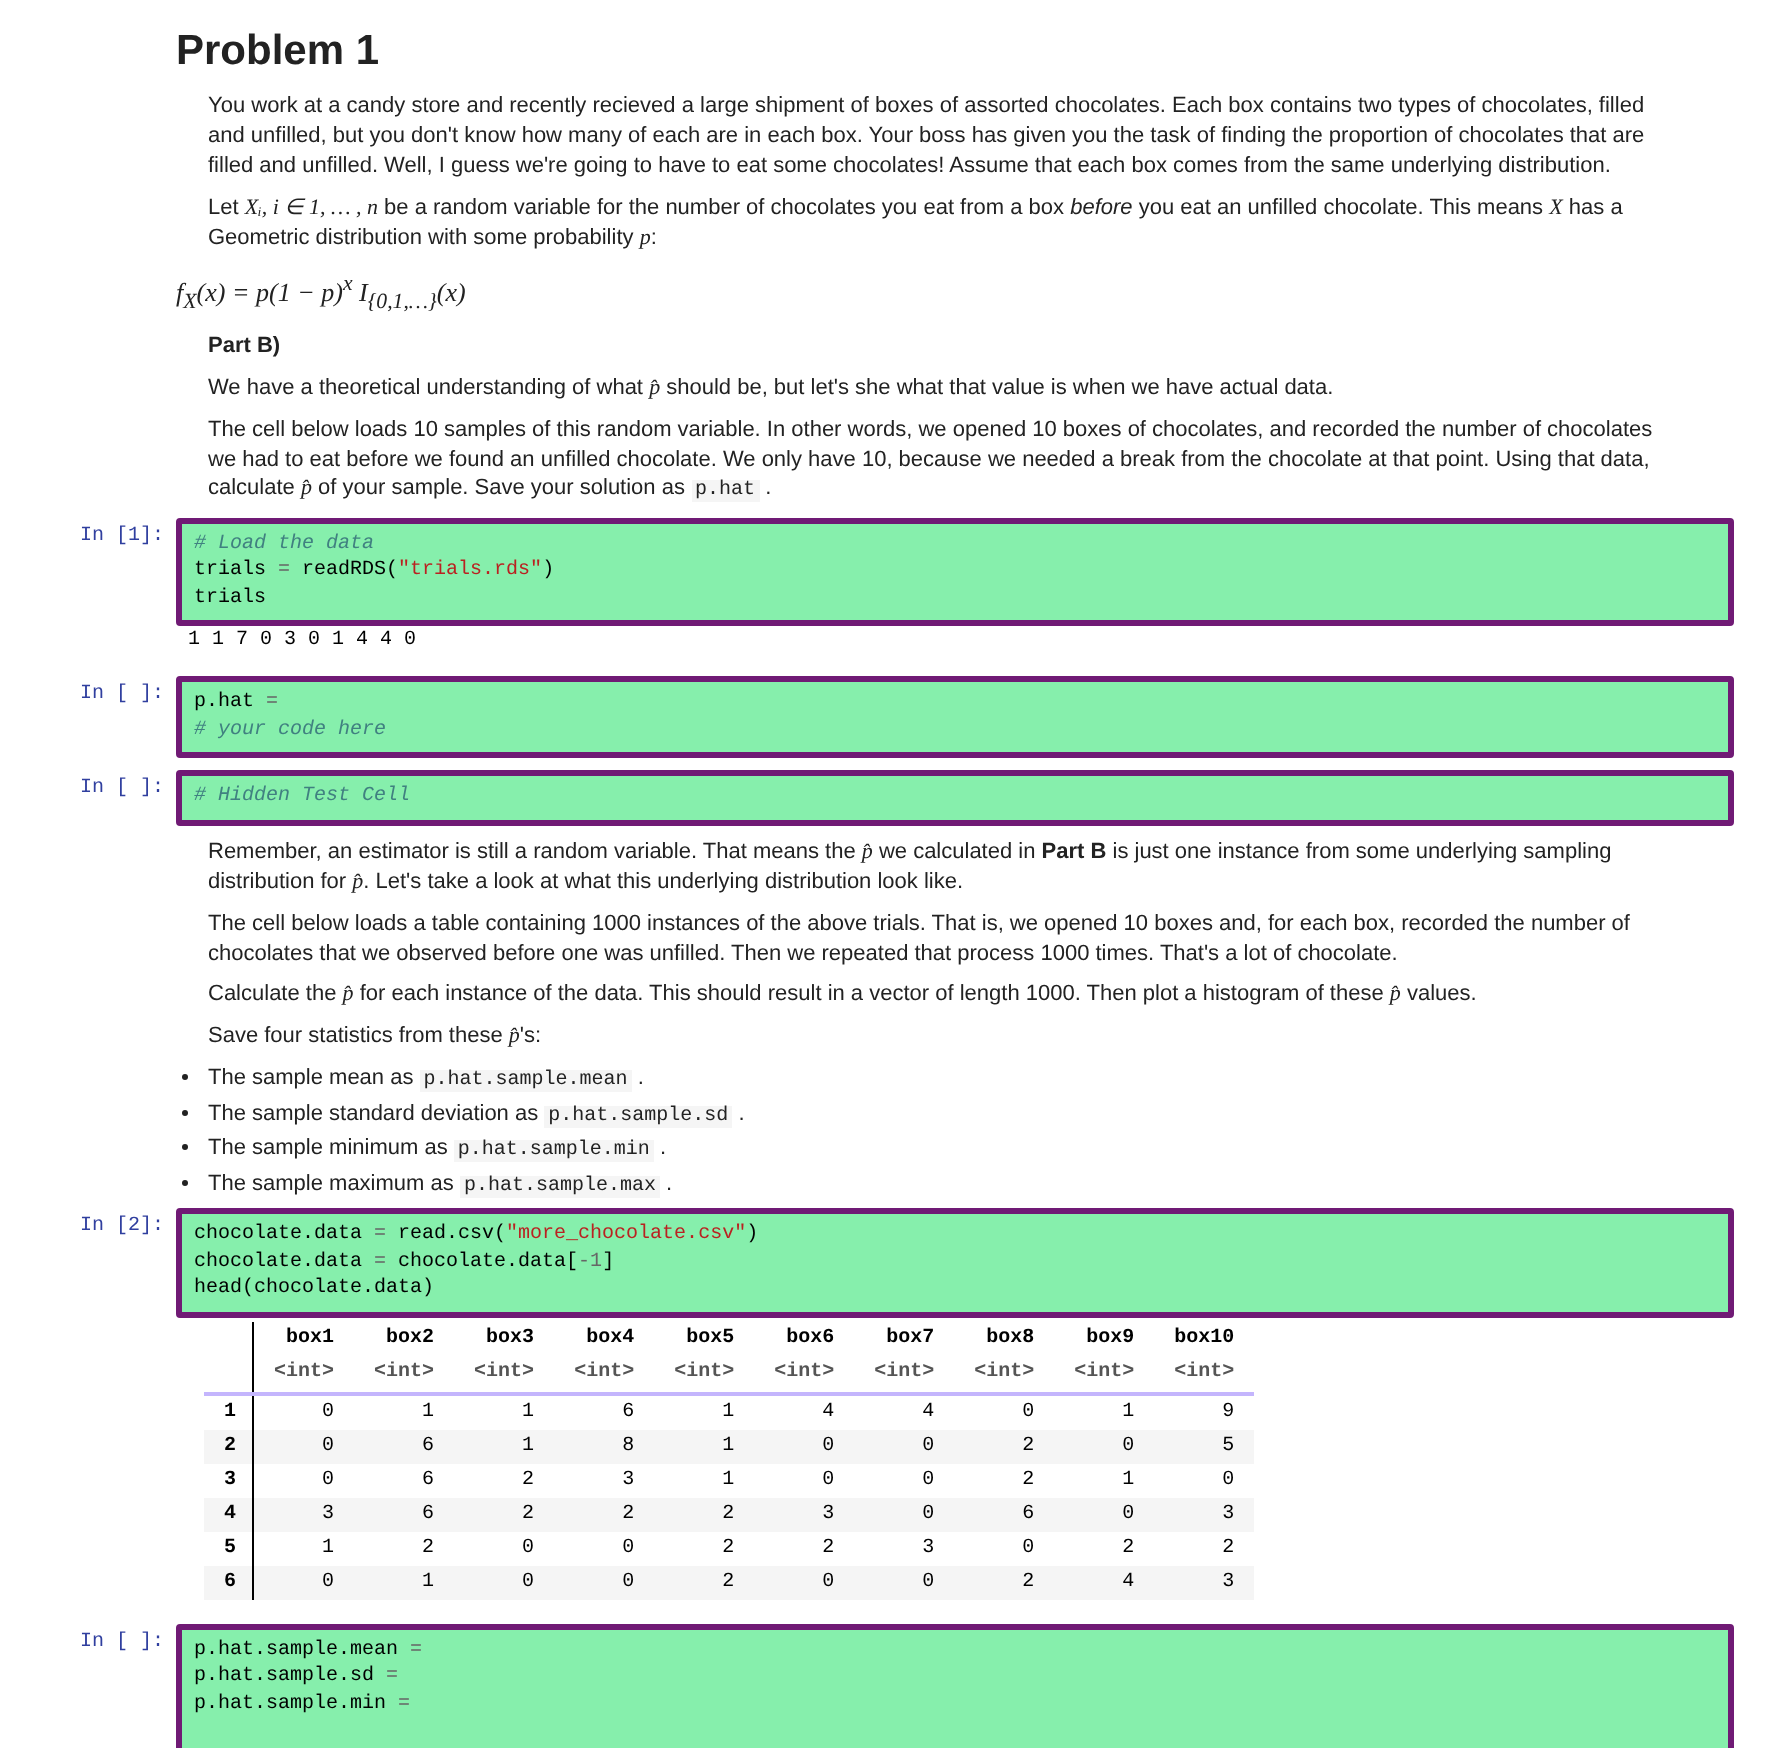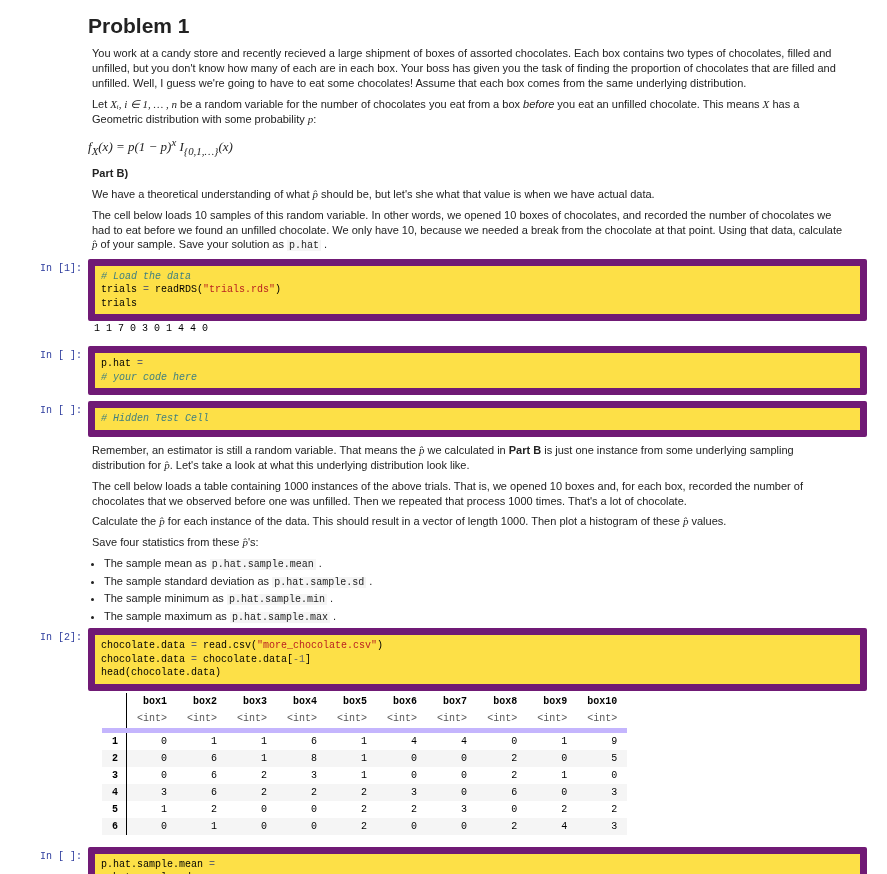--- a/index.html
+++ b/index.html
@@ -31,34 +31,34 @@
     flex: 1;
     min-width: 0;
   }
   .text-content {
     padding-left: 68px;
     padding-right: 20px;
     line-height: 1.35;
     color: #222;
   }
   .text-content p {
-    margin: 6px 4px;
+    margin: 6px 16px;
   }
   .text-content h2 {
     font-size: 21px;
     font-weight: bold;
     margin: 4px 0 6px 0;
   }
   .text-content strong {
     font-weight: bold;
     text-align: center;
   }
   .code-box {
-    border: 7px solid #701a75;
-    background: #fde047;
+    border: 3px solid #701a75;
+    background: #86efac;
     border-radius: 2px;
     padding: 4px 6px;
     font-family: Menlo, Monaco, "Courier New", monospace;
     font-size: 10px;
     line-height: 1.35;
     white-space: pre;
     overflow: hidden;
   }
   .out-box {
     font-family: Menlo, Monaco, "Courier New", monospace;
@@ -103,23 +103,23 @@
   }
   table.df th, table.df td {
     padding: 3px 10px;
     text-align: right;
   }
   table.df thead tr.names th {
     font-weight: bold;
     border-bottom: none;
   }
   table.df thead tr.types th {
-    font-weight: normal;
+    font-weight: bold;
     color: #555;
-    border-bottom: 5px solid #c4b5fd;
+    border-bottom: 2px solid #c4b5fd;
     padding-bottom: 4px;
   }
   table.df tbody td:first-child,
   table.df thead th:first-child {
     font-weight: bold;
     text-align: right;
     border-right: 1px solid #000;
     padding-right: 8px;
   }
   table.df thead tr.types th:first-child {

